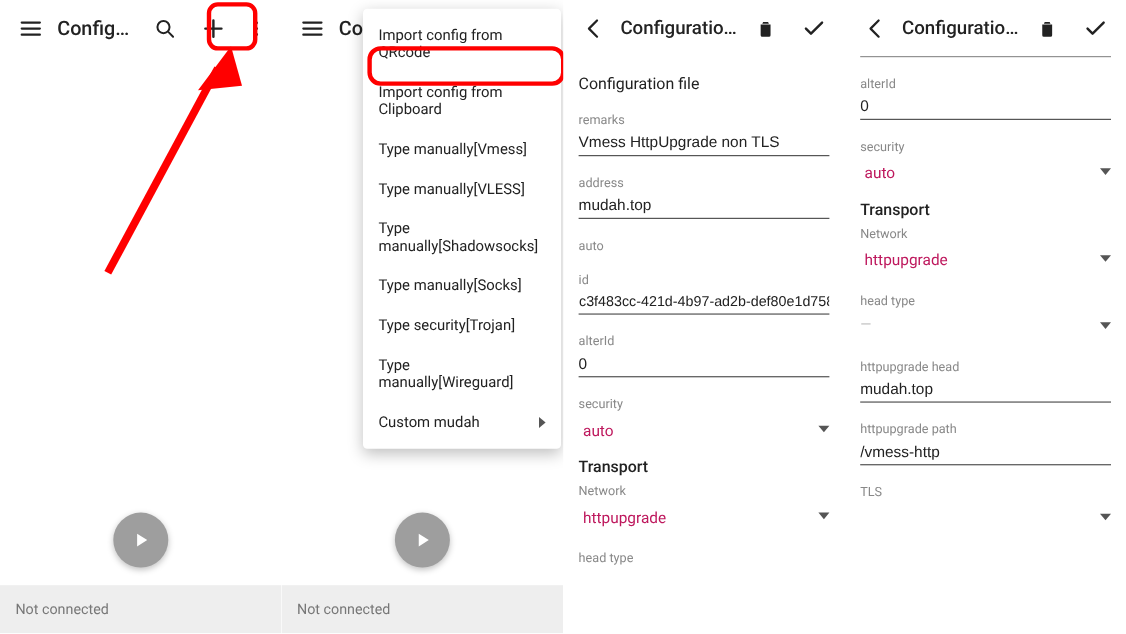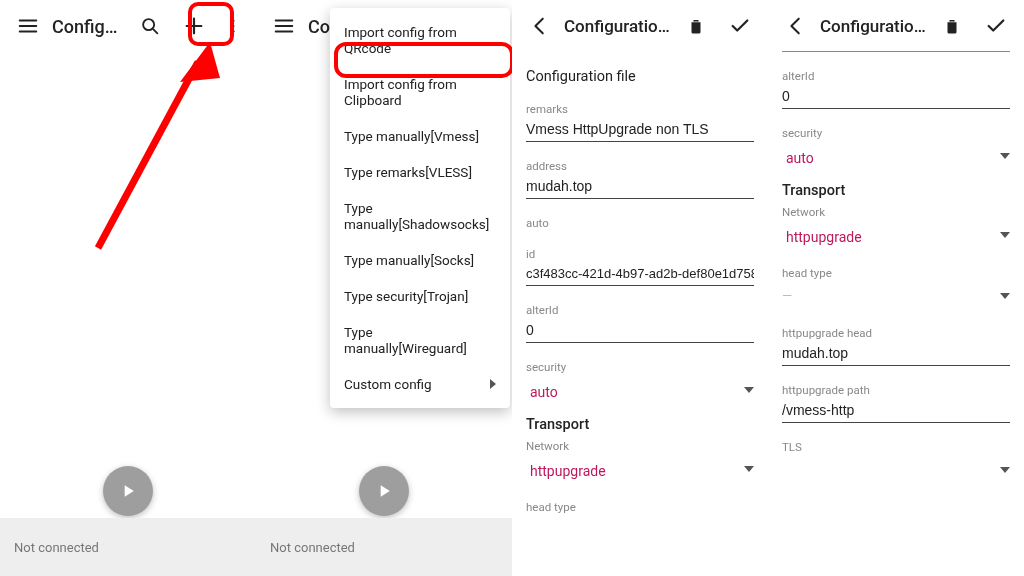--- a/index.html
+++ b/index.html
@@ -52,21 +52,21 @@
     width: 50px; height: 50px;
     border-radius: 50%;
     background: #9e9e9e;
     display: flex; align-items: center; justify-content: center;
     box-shadow: 0 2px 6px rgba(0,0,0,0.25);
     cursor: pointer;
   }
   .status-bar {
     position: absolute;
     bottom: 0; left: 0; right: 0;
-    height: 58px;
+    height: 44px;
     background: #eeeeee;
     display: flex; align-items: center;
     padding: 0 14px;
     font-size: 13px;
     color: #777;
   }
   .menu {
     position: absolute;
     top: 8px; right: 2px;
     width: 180px;
@@ -209,27 +209,27 @@
           <path d="M3 6h18M3 12h18M3 18h18" stroke="#222" stroke-width="2.2" stroke-linecap="round"></path>
         </svg>
     </div>
     <div class="title">Confi</div>
   </div>
 
   <div class="menu">
     <div class="menu-item">Import config from QRcode</div>
     <div class="menu-item" style="position:relative;">Import config from Clipboard</div>
     <div class="menu-item">Type manually[Vmess]</div>
-    <div class="menu-item">Type remarks[VLESS]</div>
+    <div class="menu-item">Type manually[VLESS]</div>
     <div class="menu-item">Type manually[Shadowsocks]</div>
     <div class="menu-item">Type manually[Socks]</div>
     <div class="menu-item">Type security[Trojan]</div>
     <div class="menu-item">Type manually[Wireguard]</div>
     <div class="menu-item">
-      <span>Custom config</span>
+      <span>Custom mudah</span>
       <span class="chev-right"></span>
     </div>
   </div>
 
   <div class="highlight-box" style="top:42px; left:78px; width:180px; height:36px; border-radius:12px;"></div>
 
   <div class="fab">
     <svg width="20" height="20" viewBox="0 0 24 24">
         <path d="M8 5v14l11-7z" fill="#fff"></path>
       </svg>

